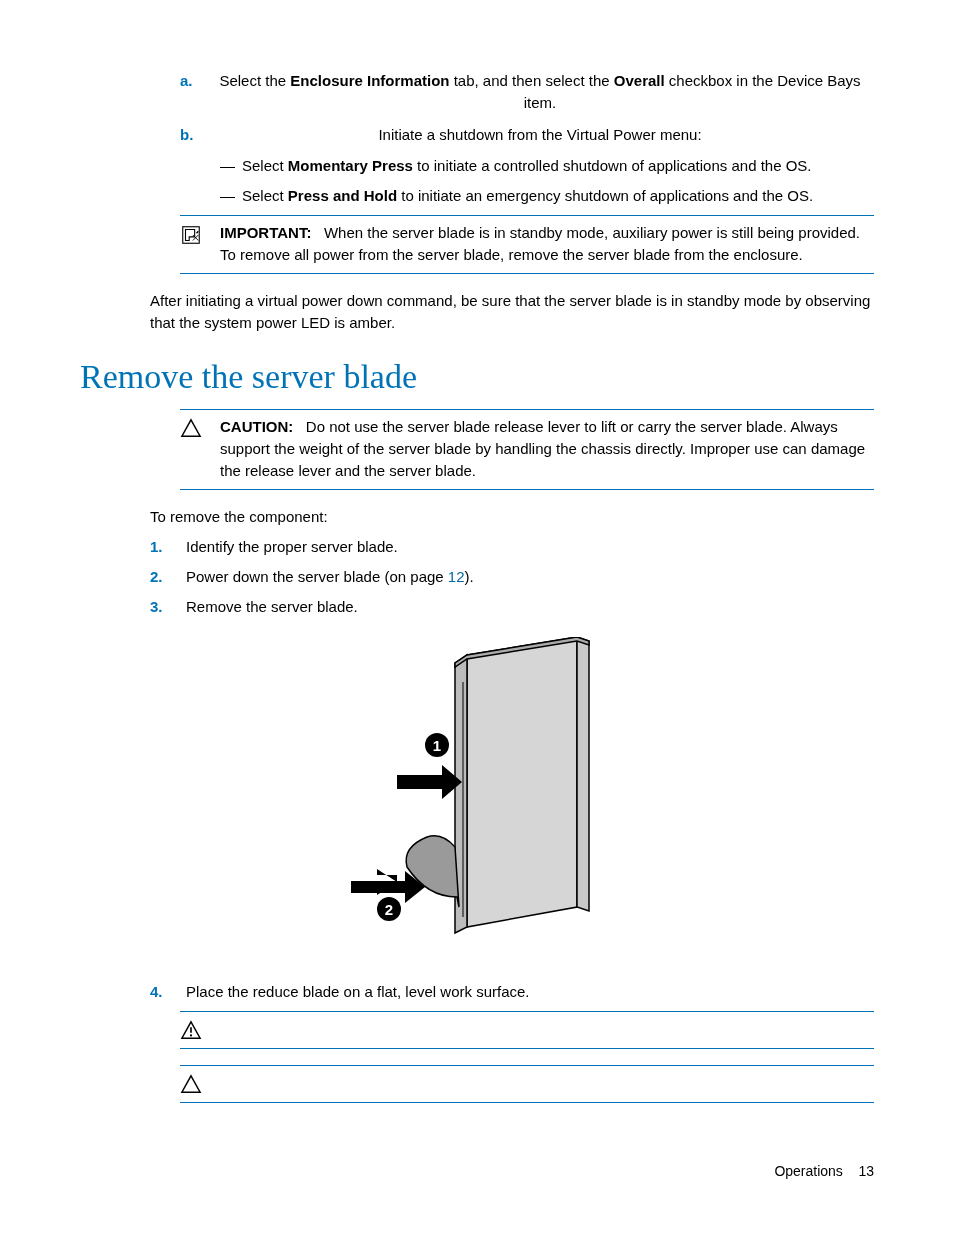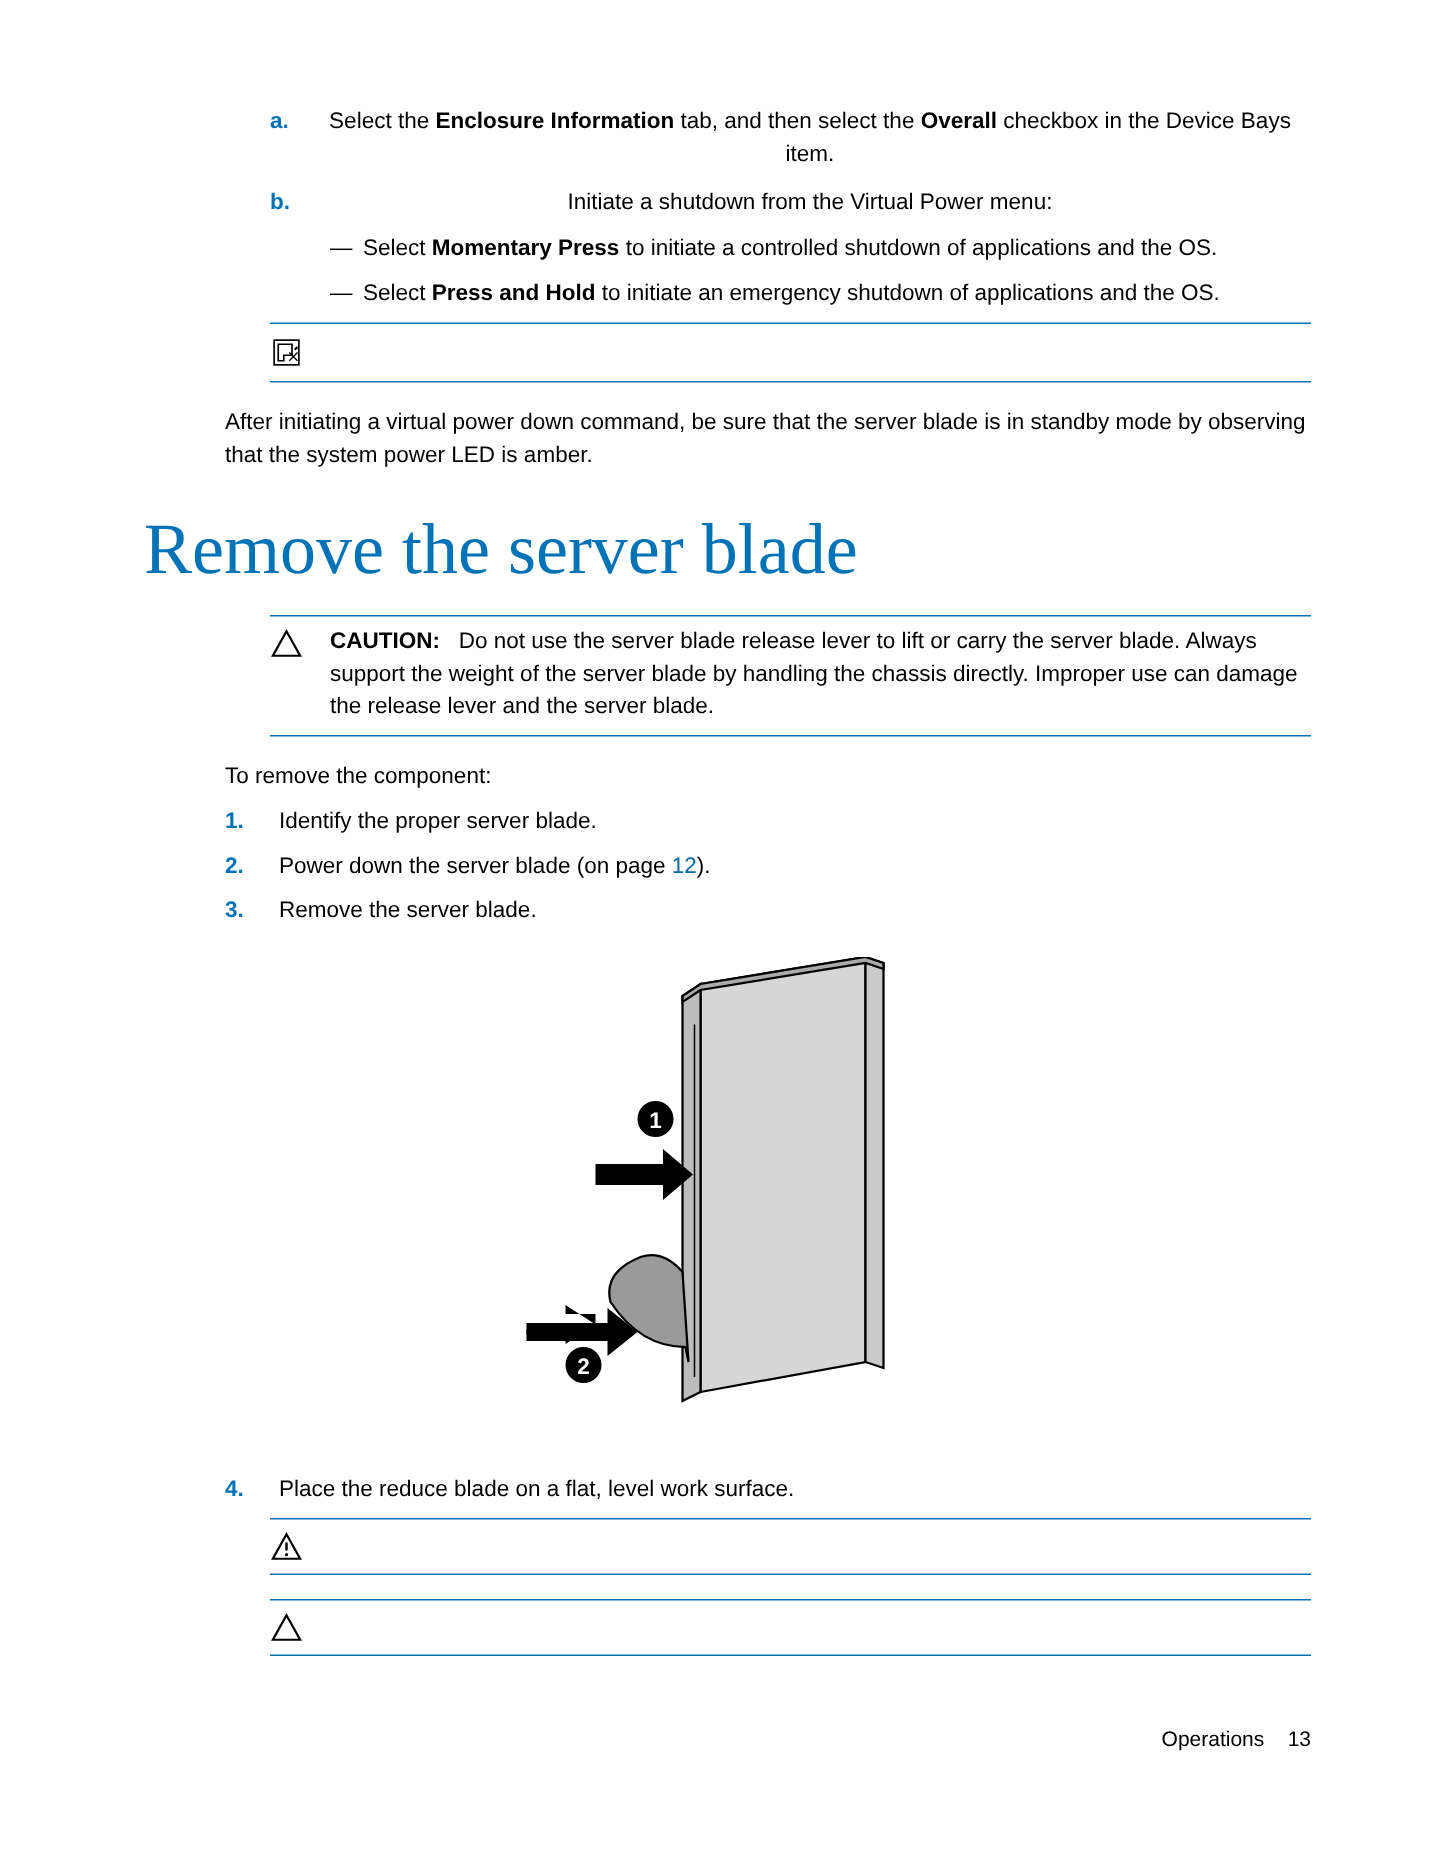--- a/index.html
+++ b/index.html
@@ -41,23 +41,23 @@
     justify-content: flex-start;
     padding-top: 2px;
   }
   .note-block .text-col { flex: 1; }
   .label-strong { font-weight: bold; }
   .label-warn { font-weight: bold; color: #b86c00; }
   .body-p { margin: 12px 0 16px 70px; }
   h1.section {
     font-family: "Times New Roman", Georgia, serif;
     font-weight: 300;
-    font-size: 48px;
+    font-size: 34px;
     color: #0073b7;
-    margin: 18px 0 8px 16px;
+    margin: 18px 0 8px 0;
   }
   .step-list { margin-left: 70px; }
   .step { display: flex; margin-bottom: 8px; }
   .step .marker {
     color: #0073b7;
     font-weight: bold;
     width: 36px;
     flex-shrink: 0;
   }
   .step .txt { flex: 1; }
@@ -66,21 +66,21 @@
     display: flex;
     justify-content: center;
     margin: 20px 0 24px 0;
   }
   .diagram {
     width: 260px;
     height: 320px;
   }
   .footer {
     position: absolute;
-    bottom: 66px;
+    bottom: 54px;
     right: 80px;
     font-size: 14px;
   }
   .bold { font-weight: bold; }
 </style>
 </head>
 <body>
 
 <div class="substep-list">
   <div class="substep">
@@ -111,20 +111,25 @@
 </div>
 
 <div class="note-block">
   <div class="icon-col">
     <svg width="22" height="22" viewBox="0 0 24 24">
       <rect x="3" y="3" width="18" height="18" fill="none" stroke="#000" stroke-width="1.2"></rect>
       <path d="M6 6 L16 6 L16 14 L10 14 L10 18 L6 18 Z" fill="none" stroke="#000" stroke-width="1.2"></path>
       <path d="M14 12 L20 18 M20 12 L14 18" stroke="#000" stroke-width="1" fill="none"></path>
       <path d="M18 10 L20 8" stroke="#000" stroke-width="1.5"></path>
     </svg>
+  </div>
+  <div class="text-col">
+    <span class="label-strong">IMPORTANT:</span>
+    <span> &nbsp; </span>
+    <span>When the server blade is in standby mode, auxiliary power is still being provided. To remove all power from the server blade, remove the server blade from the enclosure.</span>
   </div>
 </div>
 
 <p class="body-p">After initiating a virtual power down command, be sure that the server blade is in standby mode by observing that the system power LED is amber.</p>
 
 <h1 class="section">Remove the server blade</h1>
 
 <div class="note-block">
   <div class="icon-col">
     <svg width="22" height="20" viewBox="0 0 24 22">

